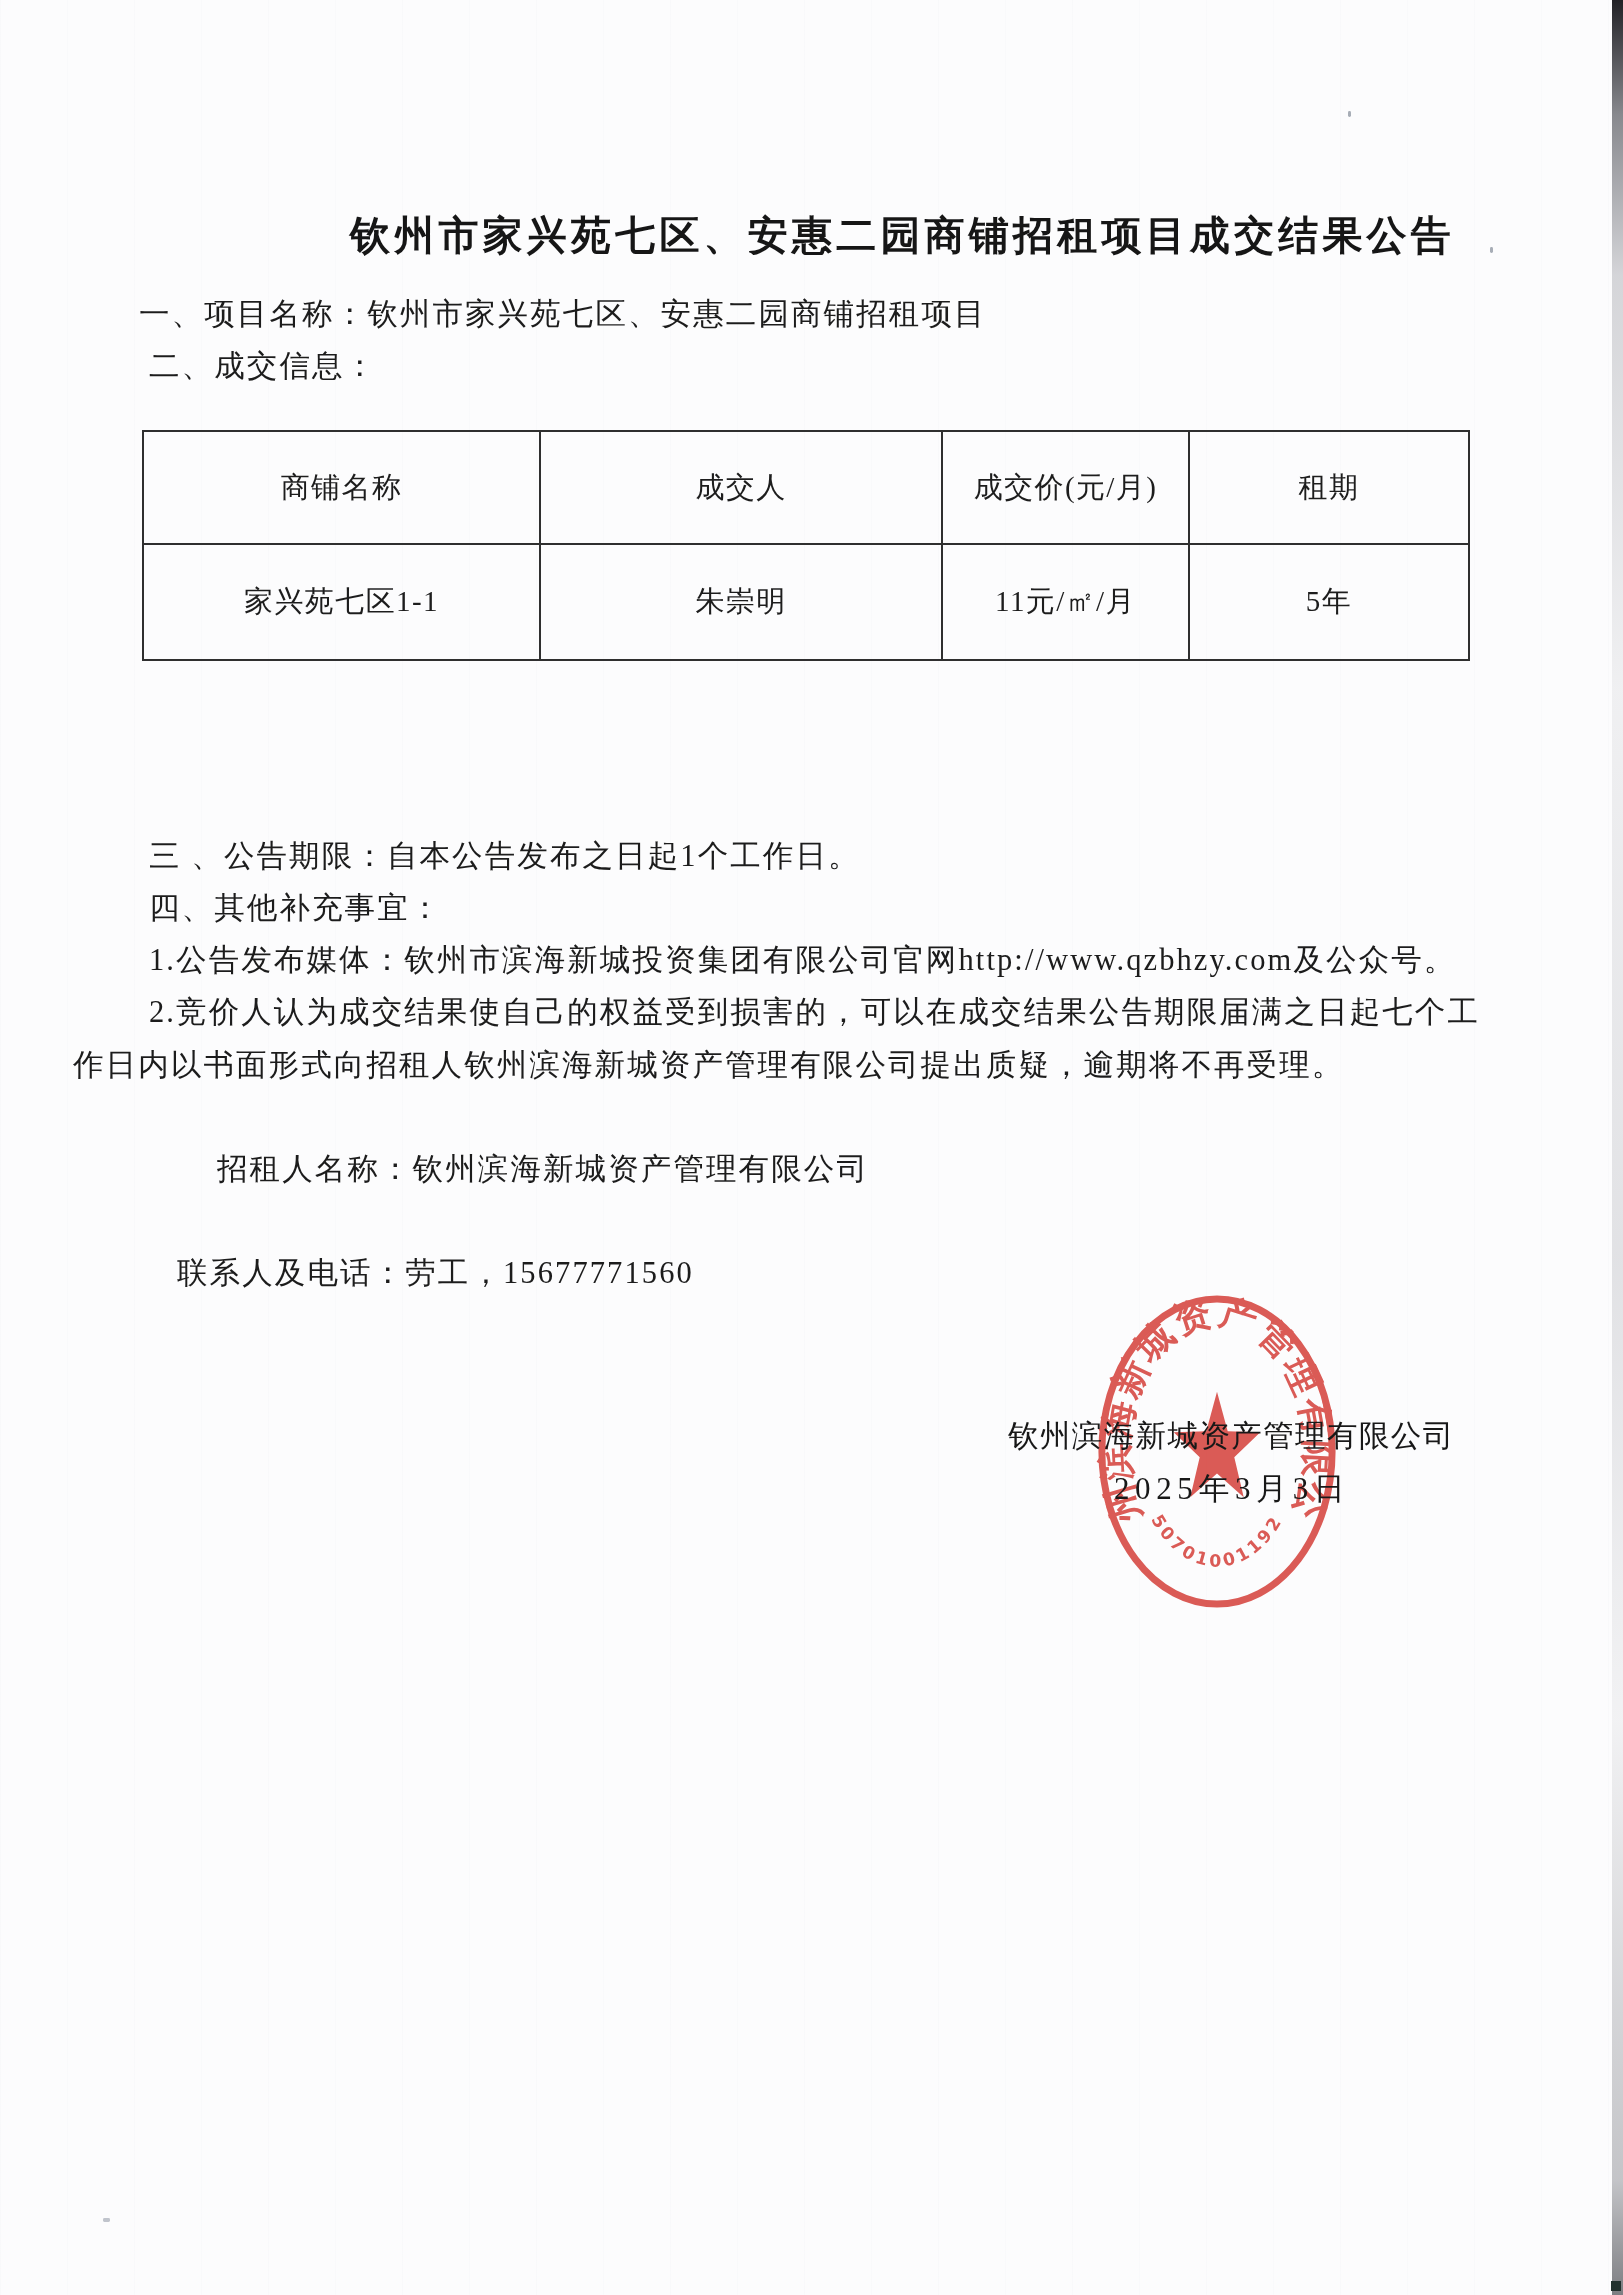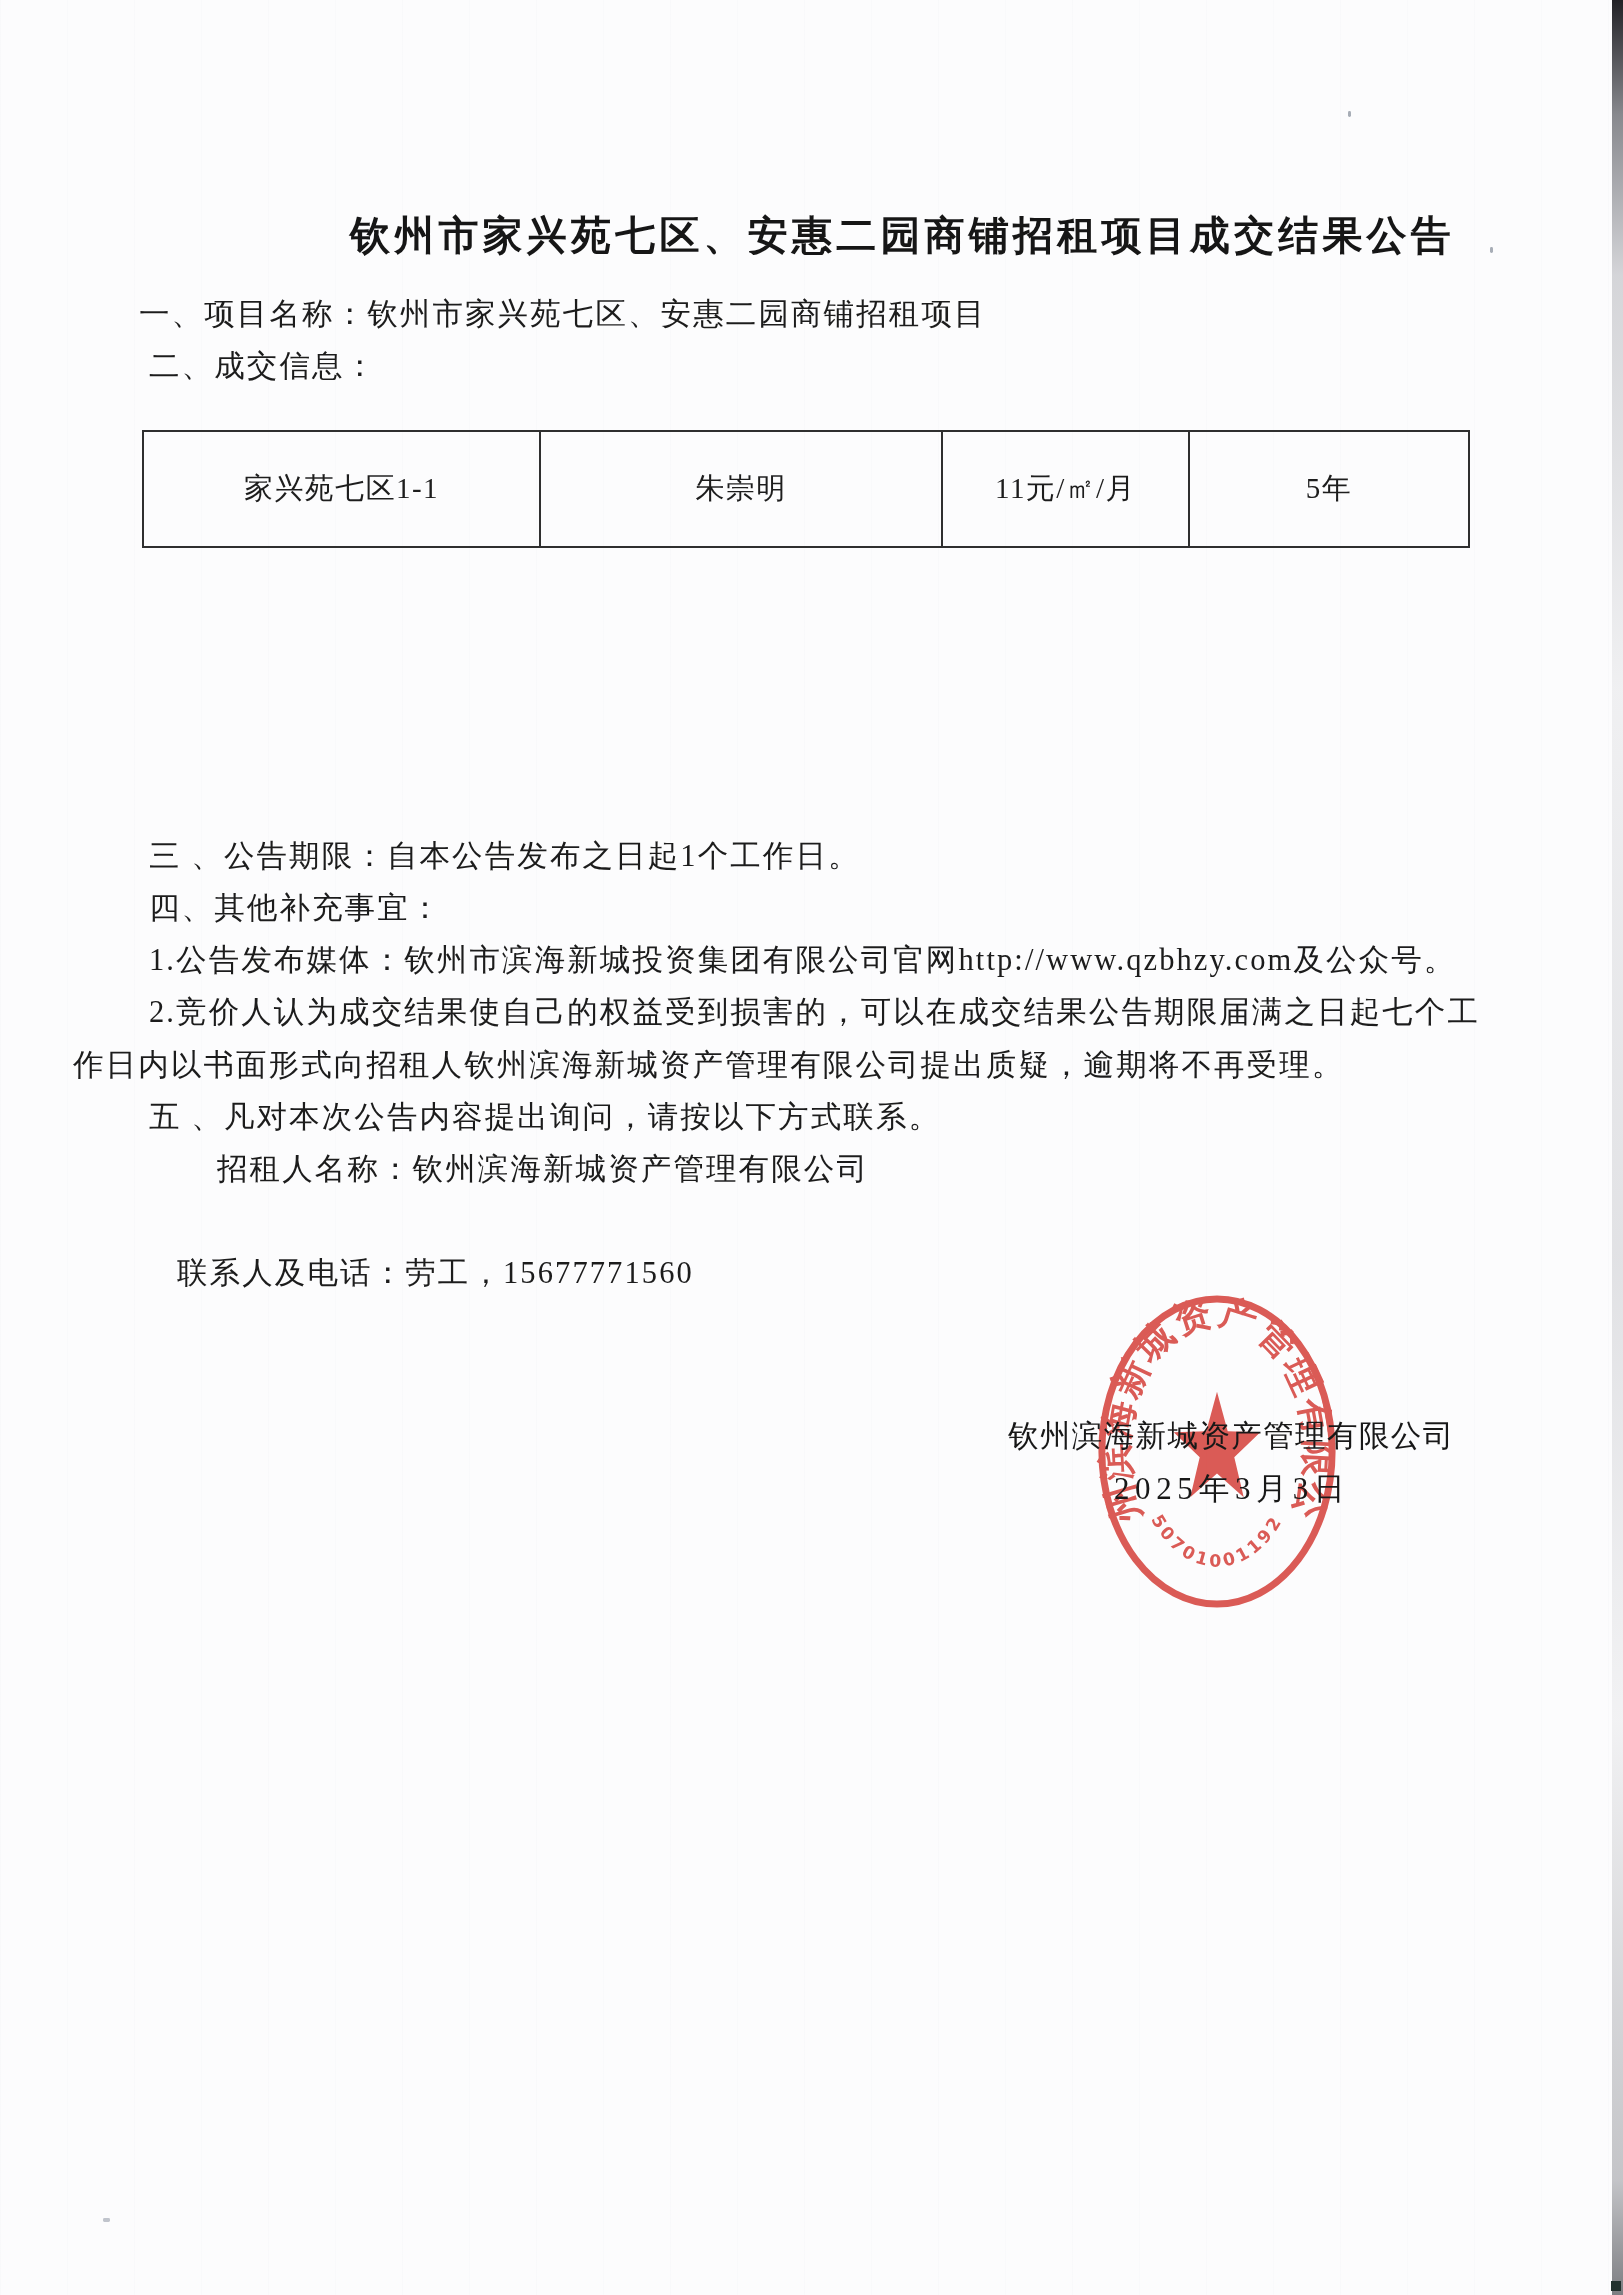--- a/index.html
+++ b/index.html
@@ -92,35 +92,40 @@
   <div class="bline l2">二、成交信息：</div>
 
   <table class="deal">
     <colgroup>
       <col style="width:397px">
         <col style="width:402px">
         <col style="width:247px">
         <col style="width:280px">
     </colgroup>
     <tbody>
+      <tr class="hrow">
+        <td>商铺名称</td>
+        <td>成交人</td>
+        <td>成交价(元/月)</td>
+        <td>租期</td>
+      </tr>
       <tr class="drow1">
         <td>家兴苑七区1-1</td>
         <td>朱崇明</td>
         <td>11元/㎡/月</td>
         <td>5年</td>
       </tr>
     </tbody>
   </table>
 
   <div class="bline l3">三 、公告期限：自本公告发布之日起1个工作日。</div>
   <div class="bline l4">四、其他补充事宜：</div>
   <div class="bline l5">1.公告发布媒体：钦州市滨海新城投资集团有限公司官网http://www.qzbhzy.com及公众号。</div>
   <div class="bline l6">2.竞价人认为成交结果使自己的权益受到损害的，可以在成交结果公告期限届满之日起七个工</div>
   <div class="bline l7">作日内以书面形式向招租人钦州滨海新城资产管理有限公司提出质疑，逾期将不再受理。</div>
-  <div class="bline l8">五 、凡对本次公告内容提出询问，请按以下方式联系。</div>
   <div class="bline l9">招租人名称：钦州滨海新城资产管理有限公司</div>
   <div class="bline l11">联系人及电话：劳工，15677771560</div>
 
   <svg class="stamp-svg" width="250" height="319" viewBox="0 0 360 460">
     <defs>
       <path id="sealTopArc" d="M 69.1 318 A 128 180 0 1 1 290.9 318" fill="none"></path>
       <path id="sealBottomArc" d="M 89.6 336 A 118 168 0 0 0 270.4 336" fill="none"></path>
     </defs>
     <ellipse class="stamp-ellipse" cx="180" cy="230" rx="166" ry="220" stroke="#d6453f"></ellipse>
     <polygon points="180,148 198.8,202.1 256.1,203.3 210.4,237.9 227,292.7 180,260 133,292.7 149.6,237.9 103.9,203.3 161.2,202.1" transform="translate(180,228) scale(0.82,1.05) translate(-180,-228)" fill="#d6453f"></polygon>

